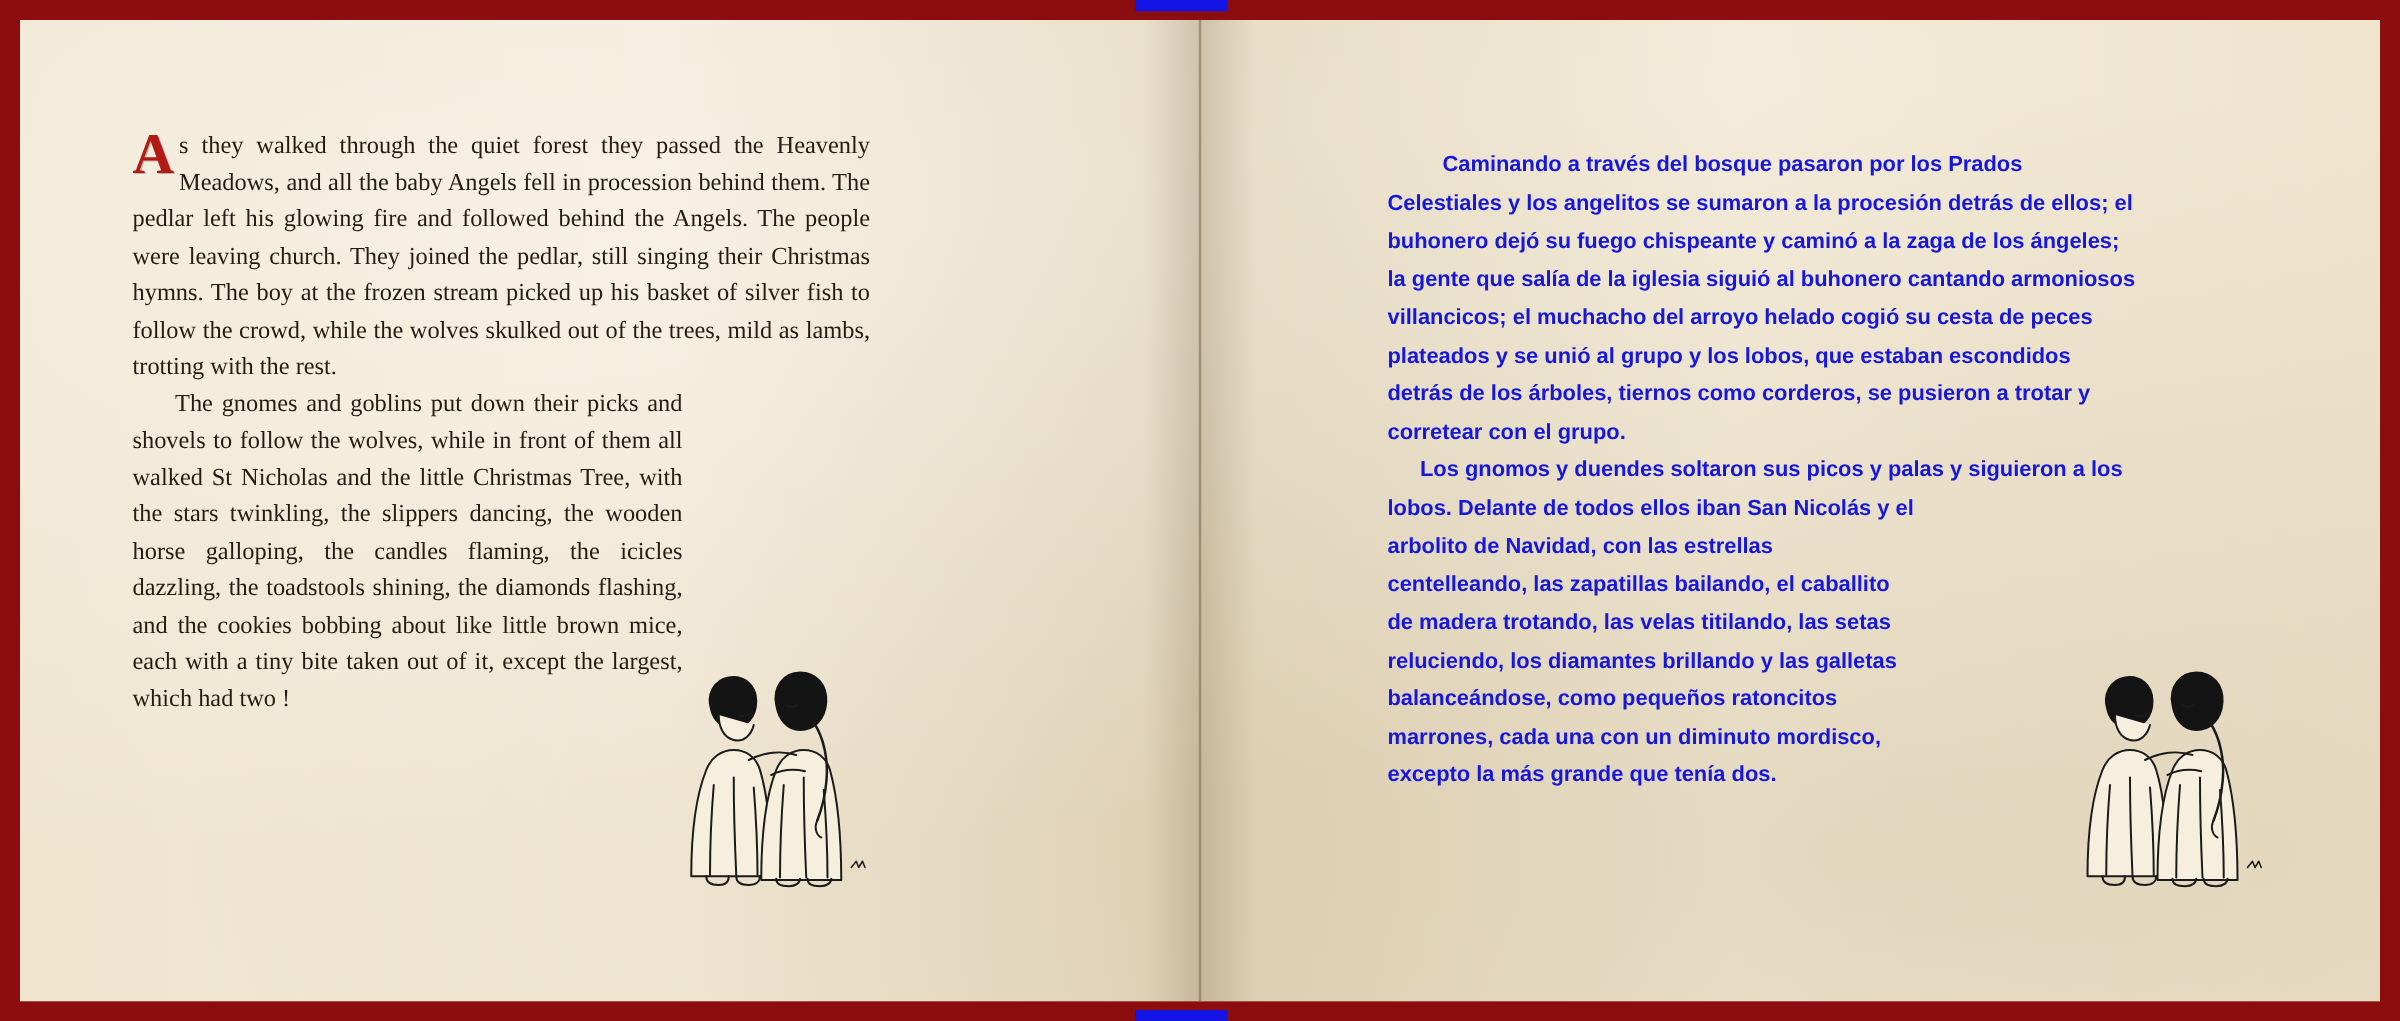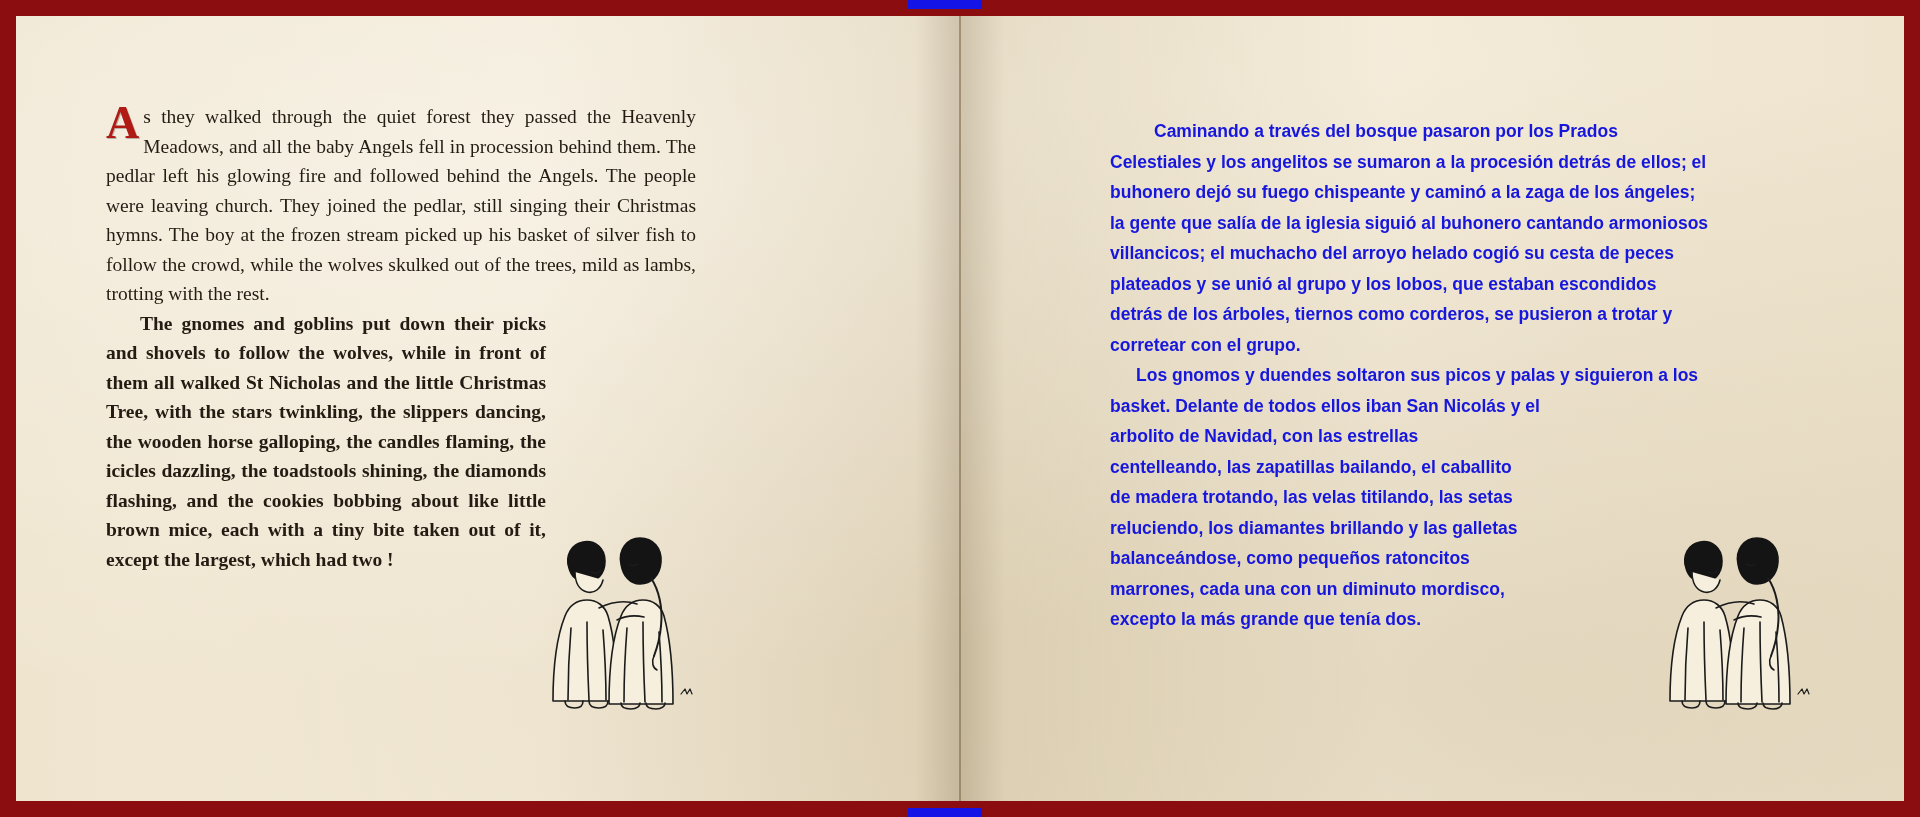--- a/index.html
+++ b/index.html
@@ -86,21 +86,21 @@
     width: 590px;
     margin-left: 20px;
     margin-top: 26px;
     font-family: "Liberation Serif", serif;
     font-size: 19.5px;
     line-height: 29.5px;
     color: #241c12;
     text-align: justify;
   }
   .en-text p { margin: 0 0 0 0; }
-  .en-text p + p { text-indent: 34px; font-weight: bold; }
+  .en-text p + p { text-indent: 34px; }
   .dropcap {
     float: left;
     font-family: "Liberation Serif", serif;
     font-weight: bold;
     font-size: 46px;
     line-height: 38px;
     color: #b01b16;
     margin: 2px 4px 0 0;
     text-shadow: 1px 1px 0 rgba(0,0,0,0.25);
   }
@@ -202,21 +202,21 @@
 
             <path d="M168 178 l4 -5 l2 5 l3 -5 l2 5" stroke-width="1.2"></path>
           </g>
         </svg>
       </div>
     </div>
 
     <div class="page right">
       <div class="es-text">
         <p class="es-first">Caminando a través del bosque pasaron por los Prados Celestiales y los angelitos se sumaron a la procesión detrás de ellos; el buhonero dejó su fuego chispeante y caminó a la zaga de los ángeles; la gente que salía de la iglesia siguió al buhonero cantando armoniosos villancicos; el muchacho del arroyo helado cogió su cesta de peces plateados y se unió al grupo y los lobos, que estaban escondidos detrás de los árboles, tiernos como corderos, se pusieron a trotar y corretear con el grupo.</p>
-        <p class="es-second">Los gnomos y duendes soltaron sus picos y palas y siguieron a los basket. Delante de todos ellos iban San Nicolás y el</p>
+        <p class="es-second">Los gnomos y duendes soltaron sus picos y palas y siguieron a los lobos. Delante de todos ellos iban San Nicolás y el</p>
         <p class="es-narrow">arbolito de Navidad, con las estrellas centelleando, las zapatillas bailando, el caballito de madera trotando, las velas titilando, las setas reluciendo, los diamantes brillando y las galletas balanceándose, como pequeños ratoncitos marrones, cada una con un diminuto mordisco, excepto la más grande que tenía dos.</p>
       </div>
 
       <div class="illus right-img">
         <svg viewBox="0 0 190 195" xmlns="http://www.w3.org/2000/svg">
           <g fill="none" stroke="#1b1b1b" stroke-width="1.6" stroke-linecap="round" stroke-linejoin="round">
             <path d="M40 185 C40 150 44 120 52 100 C56 90 64 84 74 84 C84 84 92 90 95 100 C101 120 104 150 104 185 Z" fill="#f6efdd"></path>
             <path d="M96 188 C96 152 100 120 108 100 C112 90 120 84 130 84 C140 84 148 90 151 100 C157 122 160 152 160 188 Z" fill="#f6efdd"></path>
             <path d="M56 52 C52 40 58 28 70 26 C82 24 92 32 92 45 C92 58 84 66 73 66 C64 66 58 60 56 52 Z" fill="#141414" stroke="#141414"></path>
             <path d="M62 56 C62 66 66 74 74 76 C82 78 88 72 90 64" fill="#f6efdd"></path>

